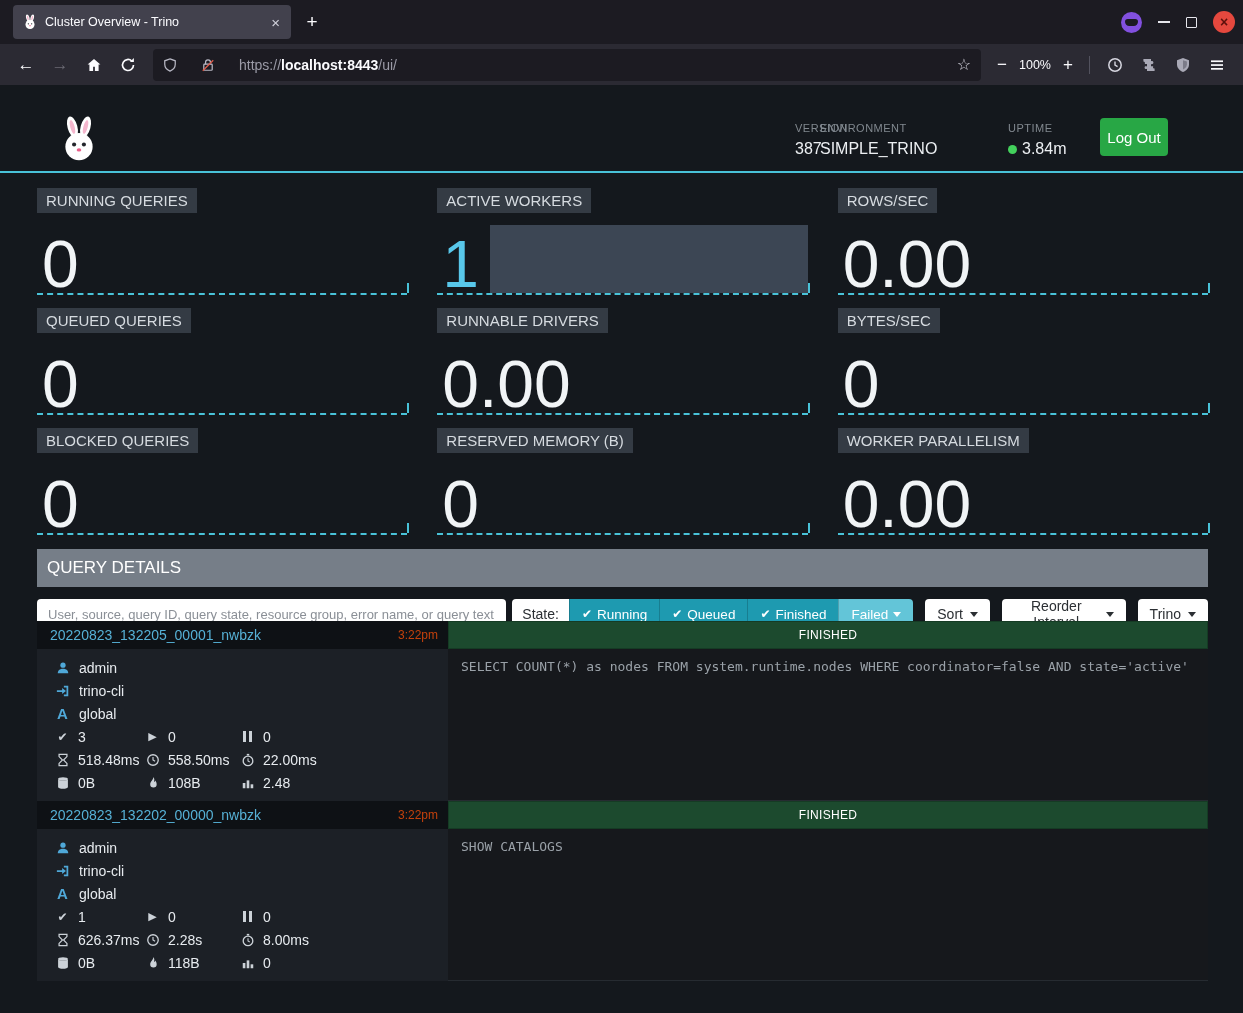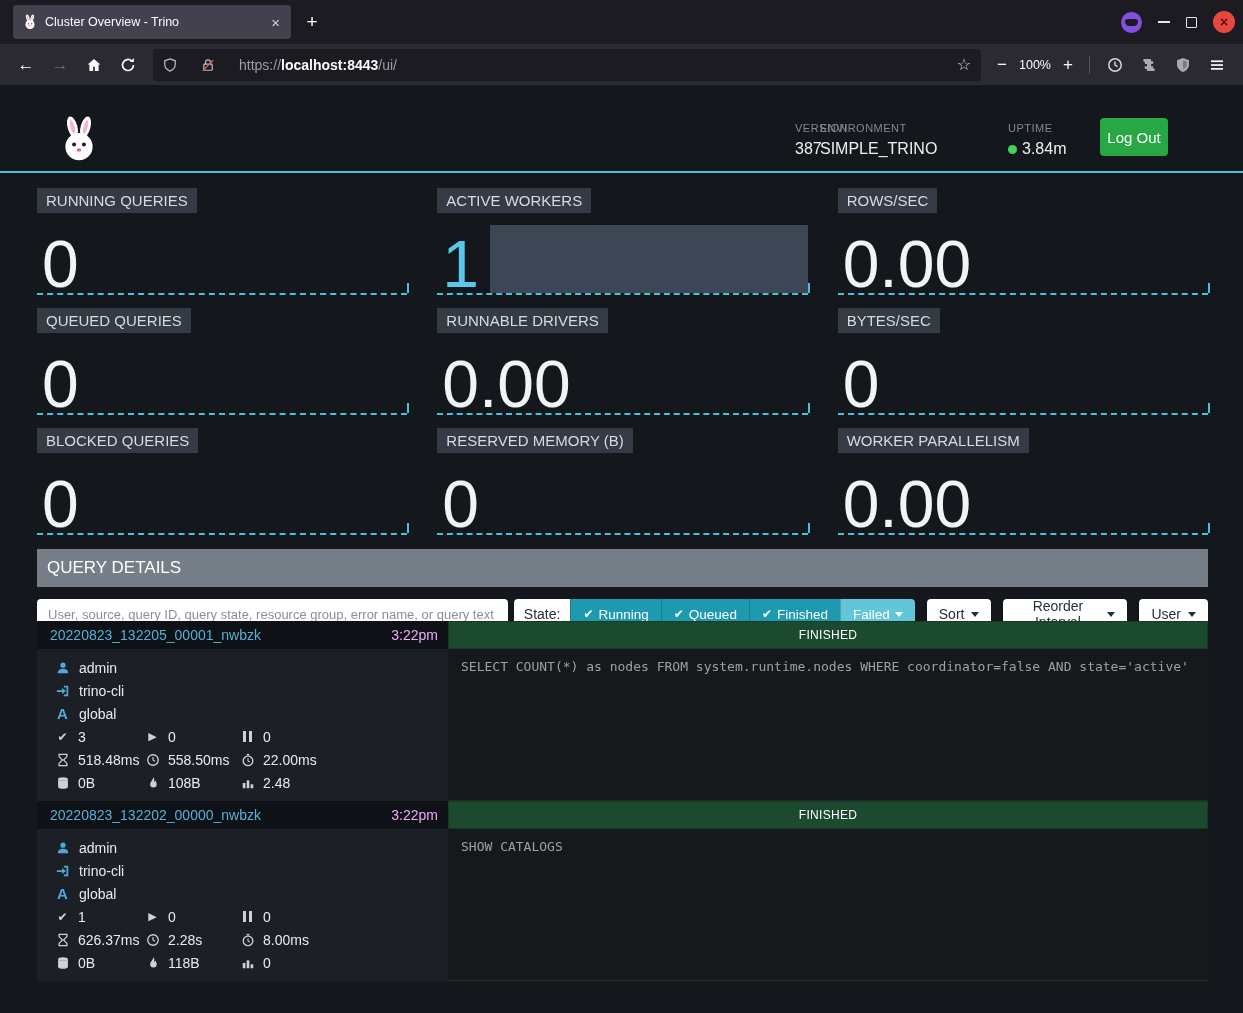--- a/index.html
+++ b/index.html
@@ -90,21 +90,21 @@
   .caret { width:0; height:0; border-left:4px solid transparent; border-right:4px solid transparent;
     border-top:5px solid currentColor; display:inline-block; }
   .fcheck { font-size:12px; }
 
   
   .queries { position:absolute; top:536px; left:37px; width:1171px; }
   .q-header { display:flex; height:28px; }
   .q-id-cell { width:411px; background:#0e1115; display:flex; align-items:center;
     justify-content:space-between; padding:0 10px 0 13px; }
   .q-id { color:#56b1d6; font-size:14px; text-decoration:none; }
-  .q-time { color:#f0abfc; font-size:14px; }
+  .q-time { color:#c2410c; font-size:12px; }
   .q-status { flex:1; background:#1c4a2e; border:1px solid #153b24; color:#fff; font-size:12px;
     display:flex; align-items:center; justify-content:center; letter-spacing:.3px; }
   .q-body { display:flex; }
   .q-left { width:411px; background:#1c2026; padding:7px 0 7px 18px; }
   .q-sql { flex:1; background:#16181c; padding:9px 13px; font-family:"DejaVu Sans Mono", monospace;
     font-size:13px; color:#9aa1a8; line-height:1.45; white-space:pre-wrap; border-bottom:1px solid #262b31; }
   .q-body:last-child {}
   .info-row { display:flex; align-items:center; height:23px; gap:9px; color:#e7ebef; font-size:14px; }
   .stat-row { display:flex; align-items:center; height:23px; color:#e7ebef; font-size:14px; }
   .stat-cell { display:flex; align-items:center; gap:8px; }
@@ -310,21 +310,21 @@
       </button>
       <button class="white-btn">
         <span>Sort</span>
         <span class="caret"></span>
       </button>
       <button class="white-btn">
         <span>Reorder Interval</span>
         <span class="caret"></span>
       </button>
       <button class="white-btn">
-        <span>User</span>
+        <span>Trino</span>
         <span class="caret"></span>
       </button>
     </div>
 
     <div class="queries">
 
       <div class="query">
         <div class="q-header">
           <div class="q-id-cell">
             <a class="q-id" href="#">20220823_132205_00001_nwbzk</a>

